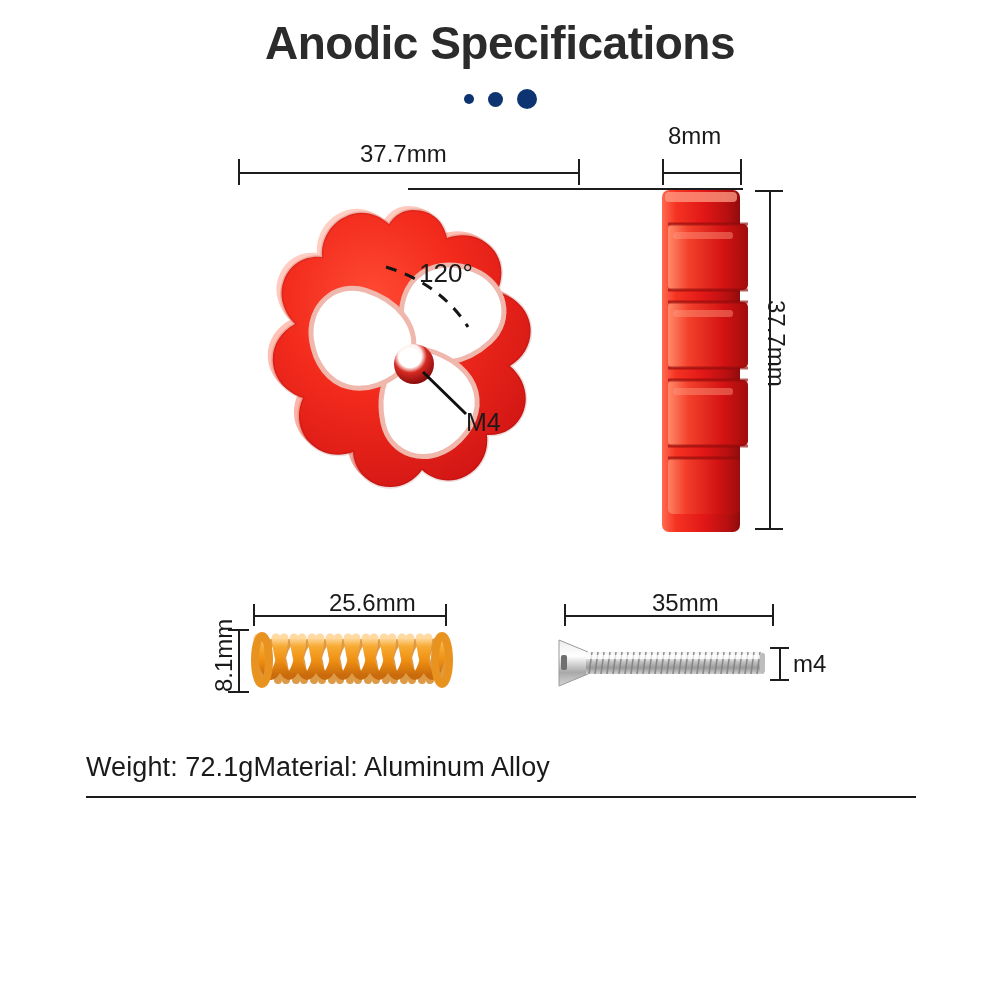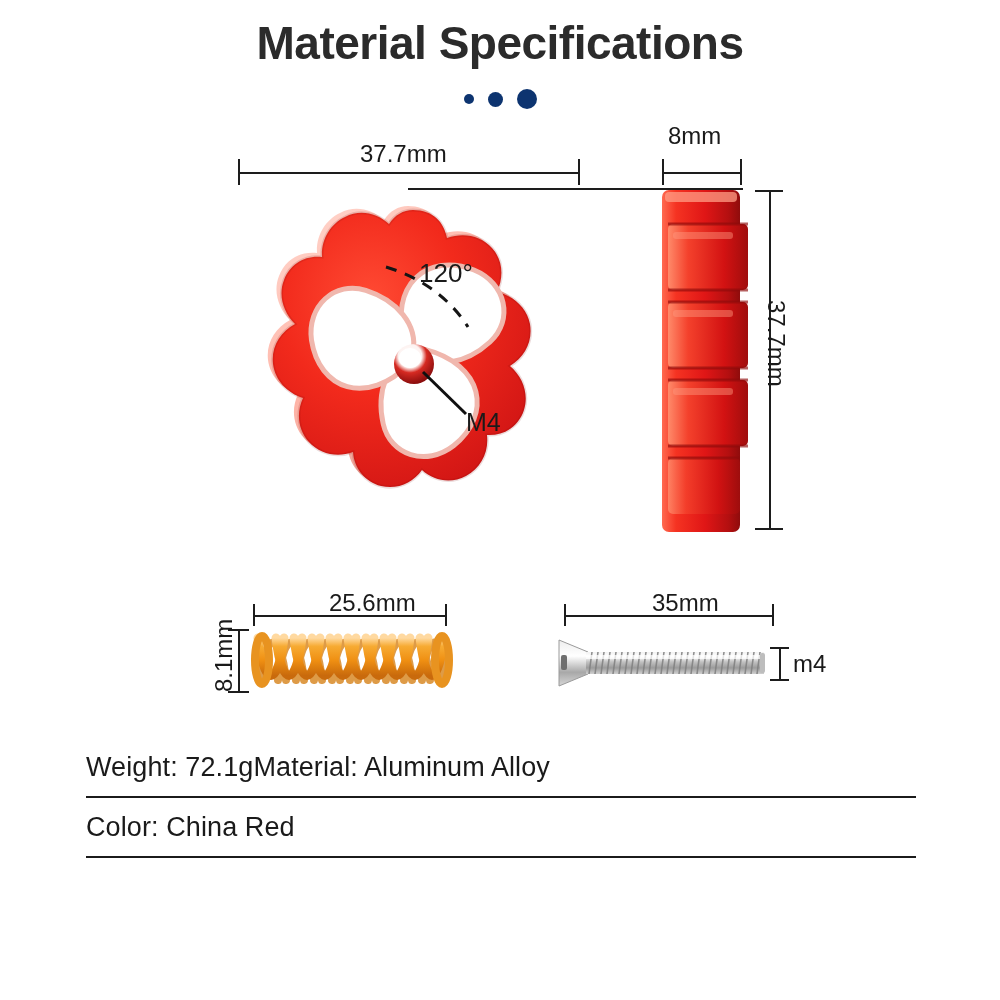--- a/index.html
+++ b/index.html
@@ -113,21 +113,21 @@
     letter-spacing: 0.1px;
   }
 
   svg { display: block; }
 </style>
 </head>
 <body>
 
 <div id="page">
 
-  <div class="title">Material Specifications</div>
+  <div class="title">Anodic Specifications</div>
 
   <div class="dots">
     <span class="dot s1"></span>
     <span class="dot s2"></span>
     <span class="dot s3"></span>
   </div>
 
   <div>
 
     <div class="dim-label" style="left:360px; top:140px;">37.7mm</div>
@@ -401,21 +401,18 @@
   </div>
 
   <div class="spec-table">
 
     <div class="spec-row">
       <span class="spec-text">Weight: 72.1g</span>
       <span class="gap"></span>
       <span class="spec-text">Material: Aluminum Alloy</span>
     </div>
 
-    <div class="spec-row">
-      <span class="spec-text">Color: China Red</span>
-    </div>
 
 
 
   </div>
 
 </div>
 
 </body></html>

